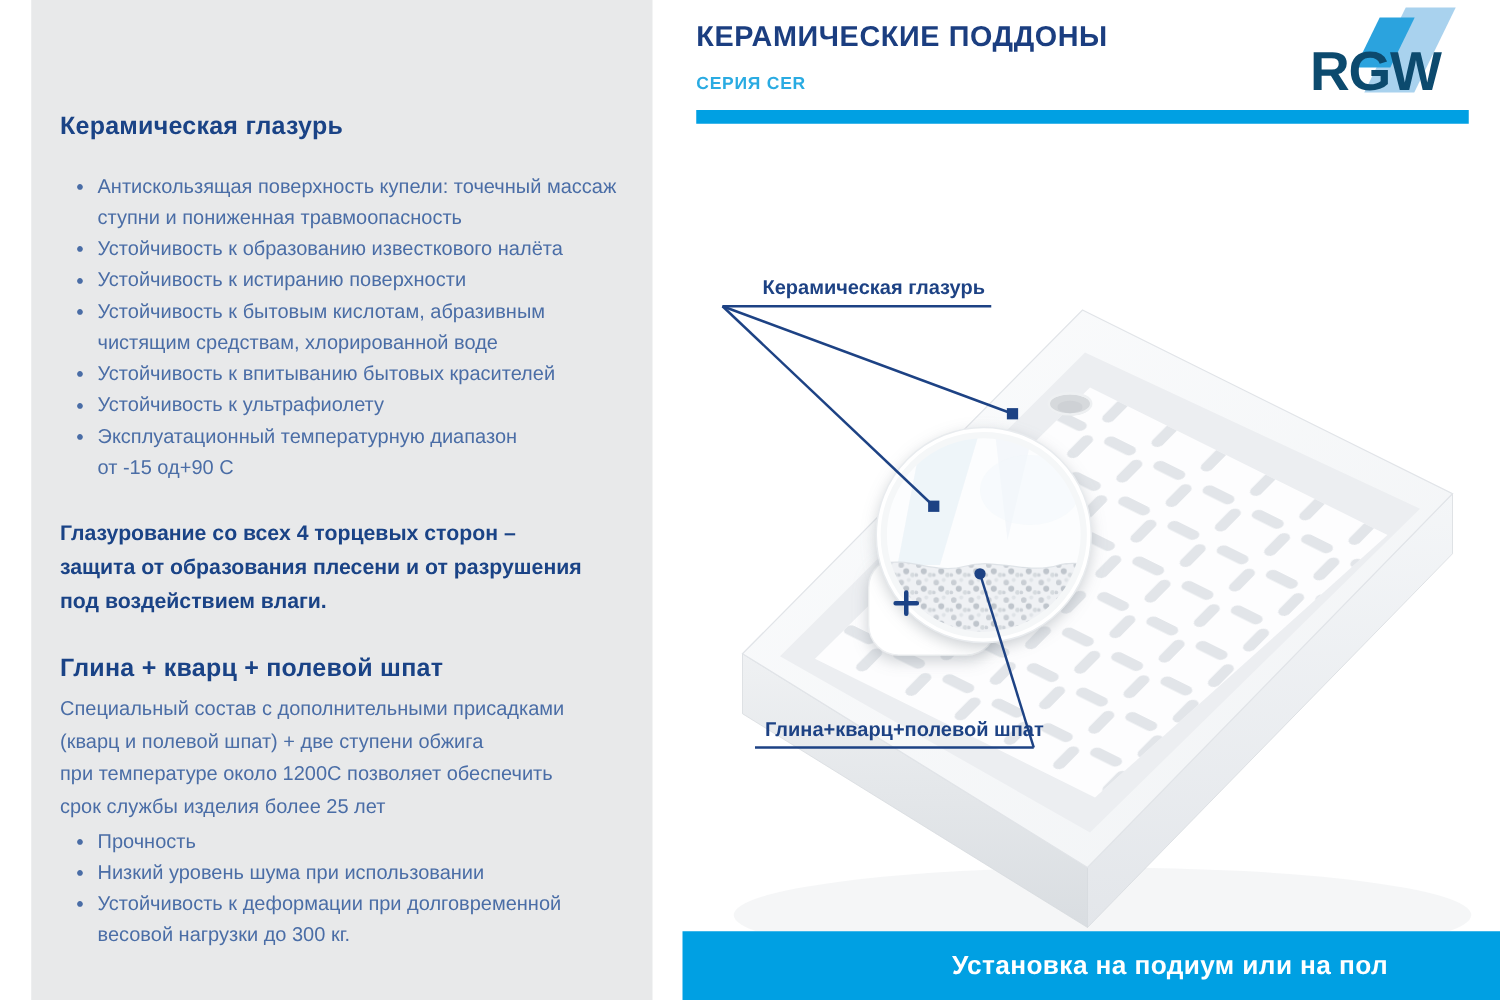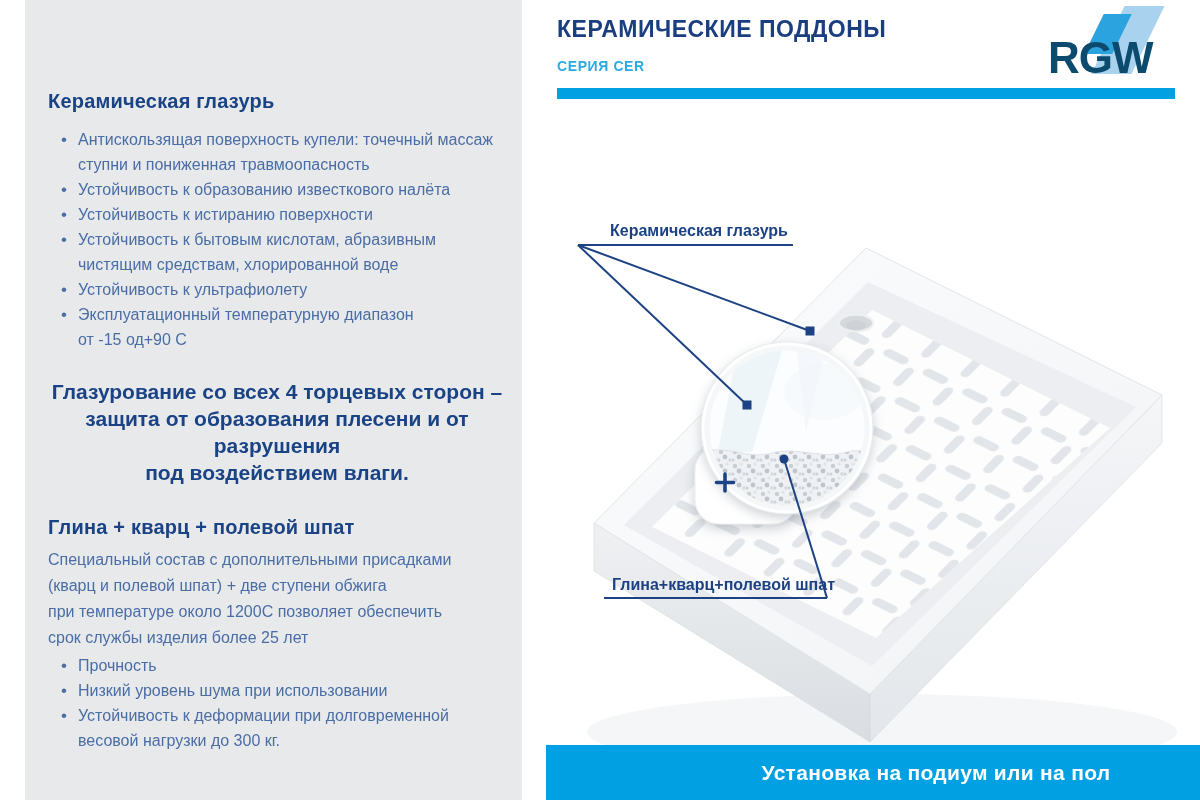--- a/index.html
+++ b/index.html
@@ -3,26 +3,26 @@
 <meta charset="utf-8">
 <style>
   html,body{margin:0;padding:0;background:#ffffff;}
   body{width:1200px;height:800px;overflow:hidden;font-family:"Liberation Sans",sans-serif;}
   .page{position:relative;width:1200px;height:800px;background:#ffffff;}
 
   
   .left-panel{position:absolute;left:25px;top:0;width:497px;height:800px;background:#e8e9ea;}
   .left-content{position:absolute;left:23px;top:90px;width:458px;}
   .section-heading{margin:0;font-size:20px;font-weight:bold;color:#1a4386;letter-spacing:.2px;}
-  .feature-list{margin:14px 0 0 0;padding:0;list-style:none;}
+  .feature-list{margin:24px 0 0 0;padding:0;list-style:none;}
   .feature-list li{position:relative;padding-left:30px;font-size:16px;line-height:25px;
     color:#4a6da6;white-space:pre-line;}
   .feature-list li::before{content:"•";position:absolute;left:13px;top:0;color:#4a6da6;font-size:17px;}
-  .highlight-para{margin:26px 0 0 0;font-size:21px;line-height:27px;font-weight:bold;
-    color:#1a4386;white-space:pre-line;text-align:center;}
+  .highlight-para{margin:26px 0 0 0;font-size:17px;line-height:27px;font-weight:bold;
+    color:#1a4386;white-space:pre-line;}
   .heading-2{margin-top:30px;}
   .intro-para{margin:8px 0 0 0;font-size:16px;line-height:26px;color:#4a6da6;white-space:pre-line;}
   .feature-list.second{margin-top:2px;}
 
   
   .doc-title{position:absolute;left:557px;top:16px;margin:0;font-size:23px;line-height:26px;
     font-weight:bold;color:#1b3e80;letter-spacing:.5px;}
   .doc-subtitle{position:absolute;left:557px;top:58px;font-size:14px;font-weight:bold;
     color:#2aabe2;letter-spacing:.6px;}
   .header-rule{position:absolute;left:557px;top:88px;width:618px;height:11px;background:#00a0e3;}
@@ -56,20 +56,21 @@
   <aside class="left-panel">
     <div class="left-content">
       <h2 class="section-heading">Керамическая глазурь</h2>
       <ul class="feature-list">
           <li>Антискользящая поверхность купели: точечный массаж
 ступни и пониженная травмоопасность</li>
           <li>Устойчивость к образованию известкового налёта</li>
           <li>Устойчивость к истиранию поверхности</li>
           <li>Устойчивость к бытовым кислотам, абразивным
 чистящим средствам, хлорированной воде</li>
+          <li>Устойчивость к впитыванию бытовых красителей</li>
           <li>Устойчивость к ультрафиолету</li>
           <li>Эксплуатационный температурную диапазон
 от -15 од+90 С</li>
         </ul>
 
       <p class="highlight-para">Глазурование со всех 4 торцевых сторон –
 защита от образования плесени и от разрушения
 под воздействием влаги.</p>
 
       <h2 class="section-heading heading-2">Глина + кварц + полевой шпат</h2>

